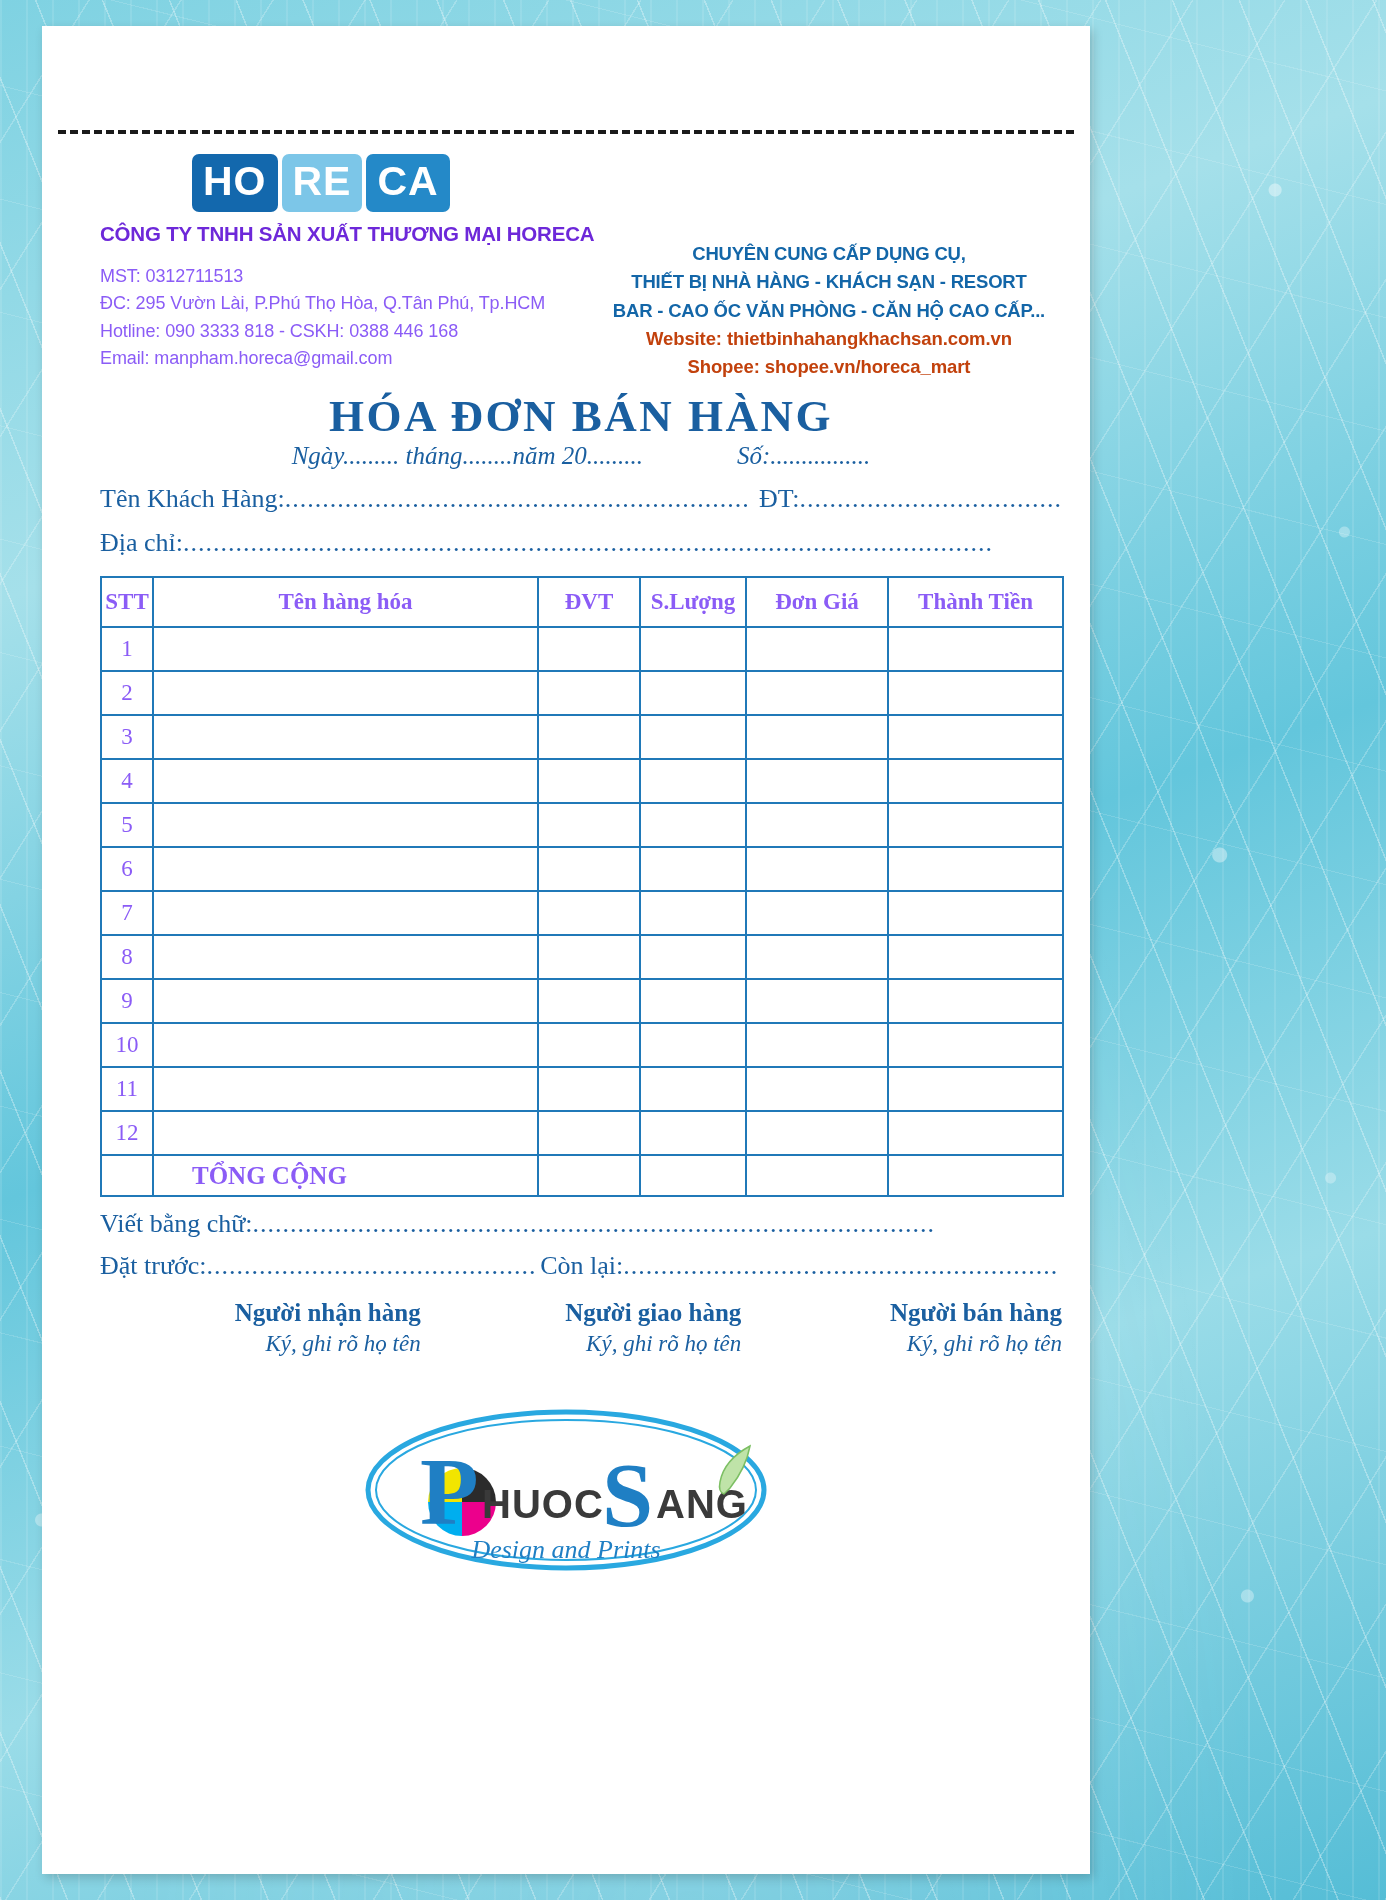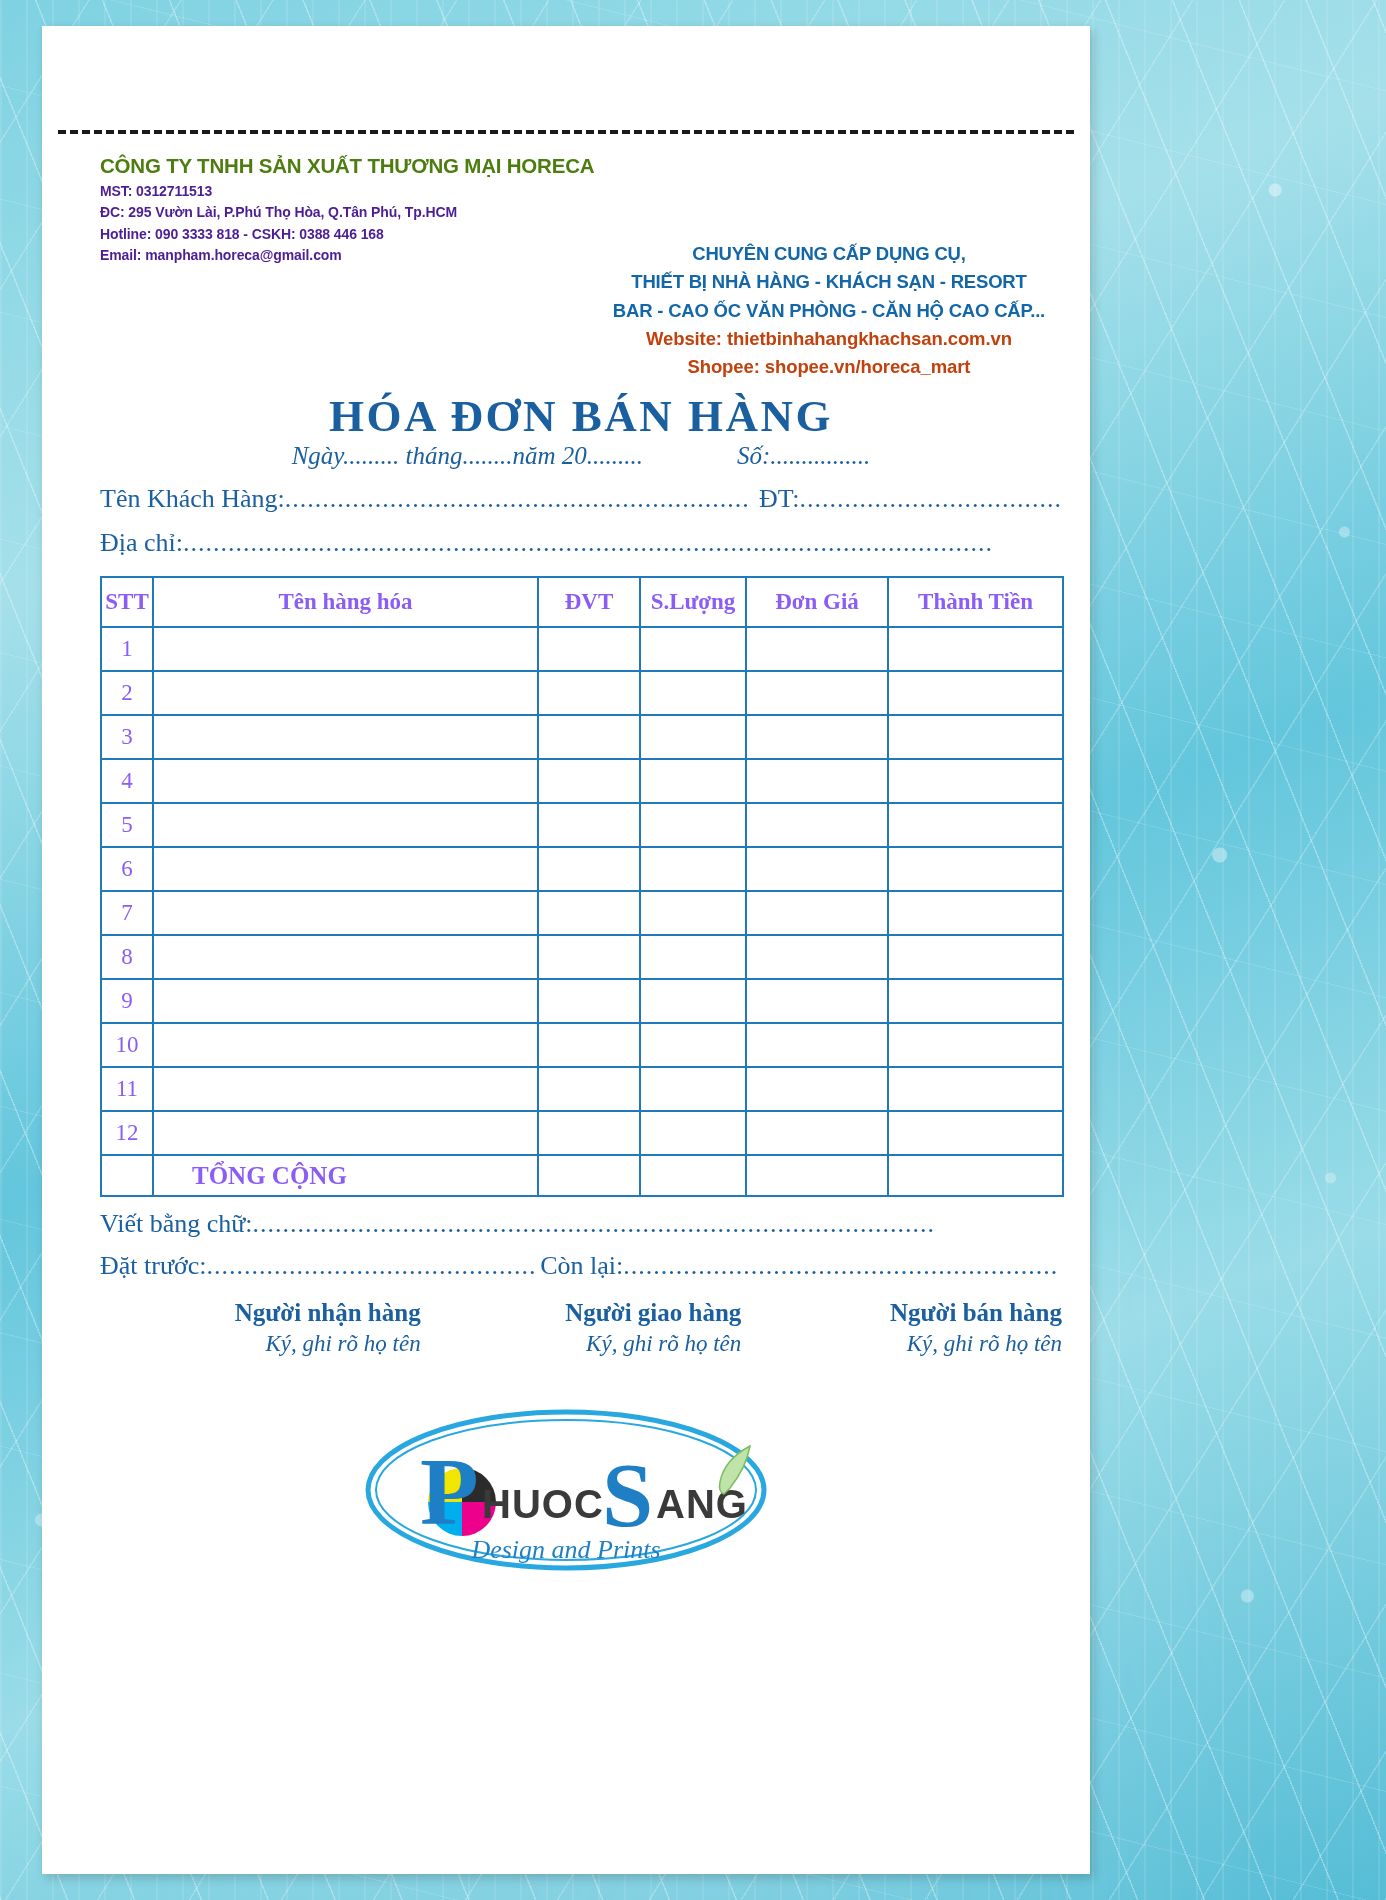--- a/index.html
+++ b/index.html
@@ -96,34 +96,33 @@
     color: #ffffff;
     font-weight: bold;
     font-size: 41px;
     letter-spacing: 1px;
     padding: 7px 11px 10px 11px;
     line-height: 1;
     font-family: "Liberation Sans", sans-serif;
   }
 
   .company-name {
-    color: #4d7c0f;
+    color: #6d28d9;
     font-weight: bold;
     font-size: 20.5px;
     letter-spacing: -0.2px;
-    margin-bottom: 3px;
+    margin-bottom: 17px;
     white-space: nowrap;
   }
   .contact-line {
-    color: #4c1d95;
-    font-size: 14px;
+    color: #8b5cf6;
+    font-size: 18px;
     line-height: 1.52;
     letter-spacing: -0.1px;
     white-space: nowrap;
-    font-weight: bold;
   }
 
   .hdr-right {
     width: 470px;
     text-align: center;
     padding-top: 86px;
   }
   .slogan {
     color: #1366a8;
     font-weight: bold;
@@ -259,20 +258,25 @@
 
 <div id="sheet">
 
   <div class="perforation"></div>
 
   <div class="content">
 
     <div class="header">
 
       <div class="hdr-left">
+        <div class="logo">
+          <div class="logo-tile" style="background:#1368ad">HO</div>
+          <div class="logo-tile" style="background:#7cc6e8">RE</div>
+          <div class="logo-tile" style="background:#2489c8">CA</div>
+        </div>
         <div class="company-name">CÔNG TY TNHH SẢN XUẤT THƯƠNG MẠI HORECA</div>
         <div class="contact-line">MST: 0312711513</div>
         <div class="contact-line">ĐC: 295 Vườn Lài, P.Phú Thọ Hòa, Q.Tân Phú, Tp.HCM</div>
         <div class="contact-line">Hotline: 090 3333 818  -  CSKH: 0388 446 168</div>
         <div class="contact-line">Email: manpham.horeca@gmail.com</div>
       </div>
 
       <div class="hdr-right">
         <div class="slogan">CHUYÊN CUNG CẤP DỤNG CỤ,</div>
         <div class="slogan">THIẾT BỊ NHÀ HÀNG - KHÁCH SẠN - RESORT</div>

